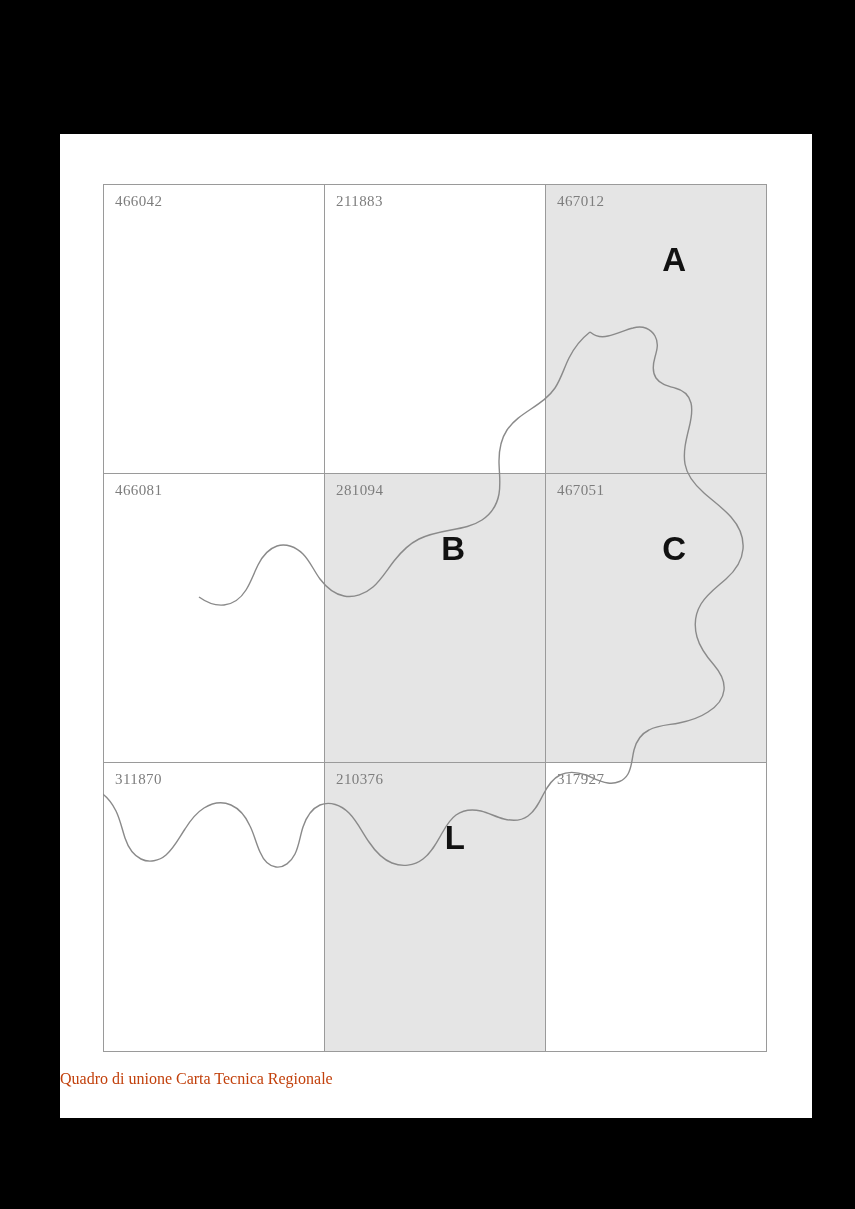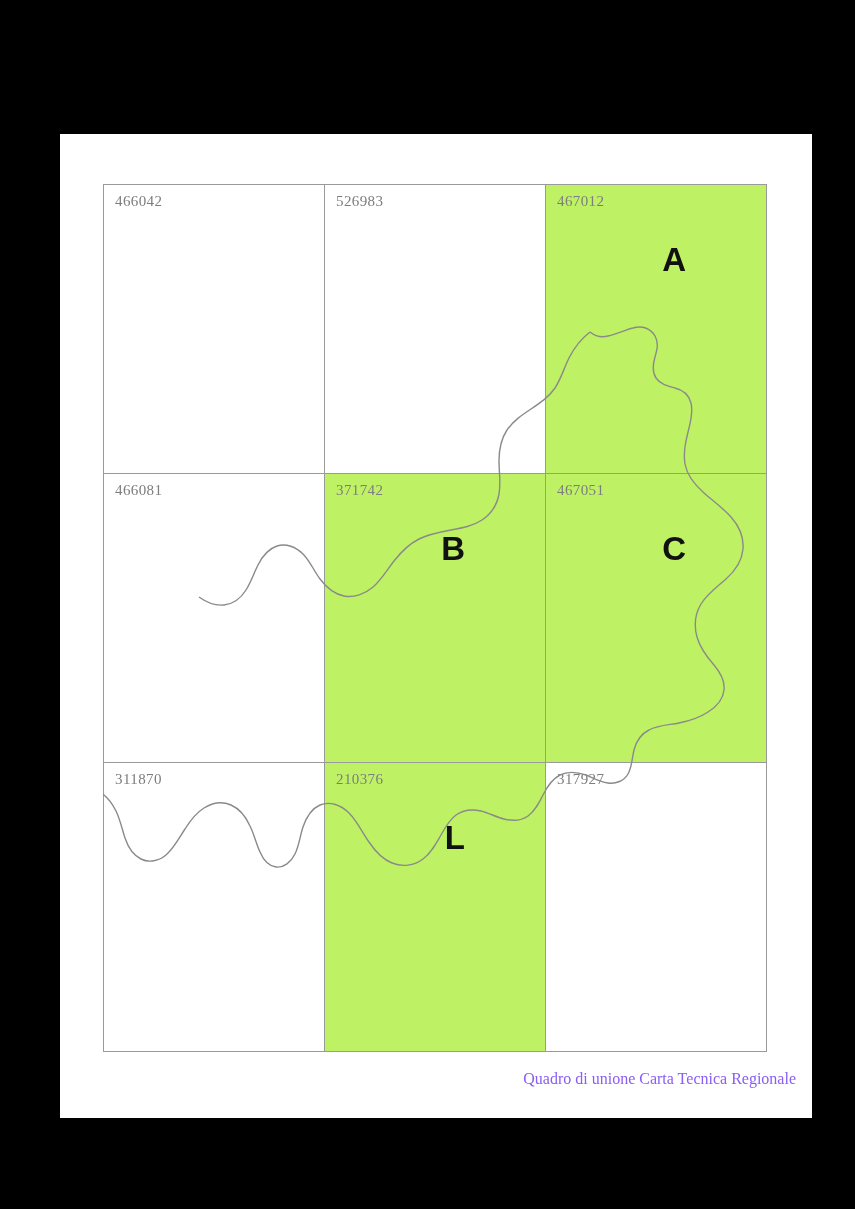--- a/index.html
+++ b/index.html
@@ -38,21 +38,21 @@
   table.grid td {
     width: 220px;
     height: 173.6px;
     border: 1px solid #9a9a9a;
     position: relative;
     vertical-align: top;
     padding: 0;
     background: #ffffff;
   }
   table.grid td.shaded {
-    background: #bef264;
+    background: #e5e5e5;
   }
   .code {
     position: absolute;
     left: 11px;
     top: 9px;
     font-size: 15px;
     color: #7d7d7d;
     font-family: "Liberation Serif", serif;
     letter-spacing: 0.4px;
     line-height: 1;
@@ -78,55 +78,55 @@
     top: 50px;
     width: 660px;
     height: 868px;
     pointer-events: none;
   }
   #caption {
     position: absolute;
     left: 0;
     right: 16px;
     top: 936px;
-    text-align: right;
+    text-align: left;
     font-size: 16px;
-    color: #8b5cf6;
+    color: #c2410c;
     font-family: "Liberation Serif", serif;
   }
 </style>
 </head>
 <body>
 
 <div id="page">
 
   <div id="grid-wrap">
     <table class="grid">
       <tbody>
           <tr>
         <td>
           <span class="code">466042</span>
           <span class="letter"></span>
         </td>
         <td>
-          <span class="code">526983</span>
+          <span class="code">211883</span>
           <span class="letter"></span>
         </td>
         <td class="shaded">
           <span class="code">467012</span>
           <span class="letter right">A</span>
         </td>
       </tr>
       <tr>
         <td>
           <span class="code">466081</span>
           <span class="letter"></span>
         </td>
         <td class="shaded">
-          <span class="code">371742</span>
+          <span class="code">281094</span>
           <span class="letter right">B</span>
         </td>
         <td class="shaded">
           <span class="code">467051</span>
           <span class="letter right">C</span>
         </td>
       </tr>
       <tr>
         <td>
           <span class="code">311870</span>

